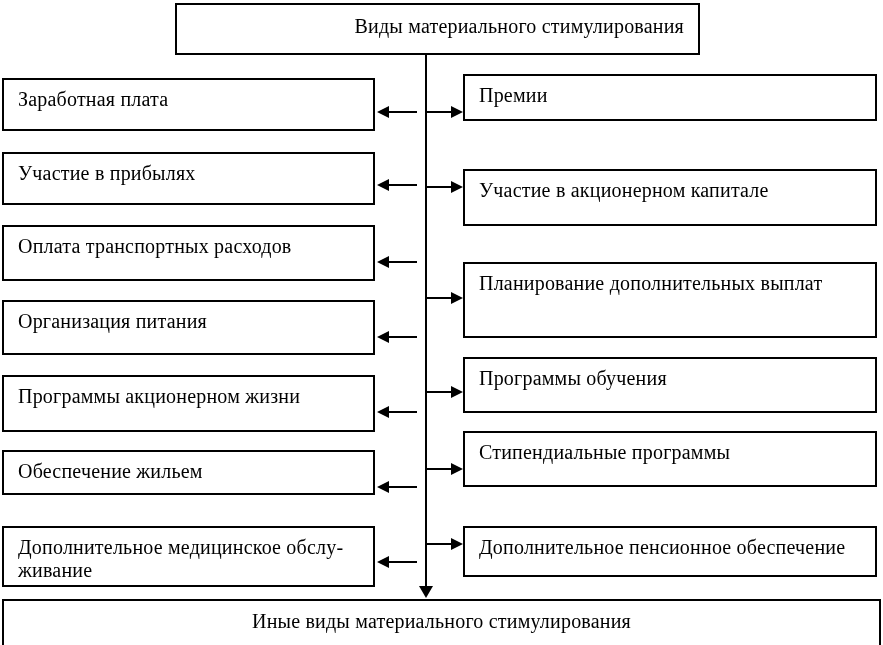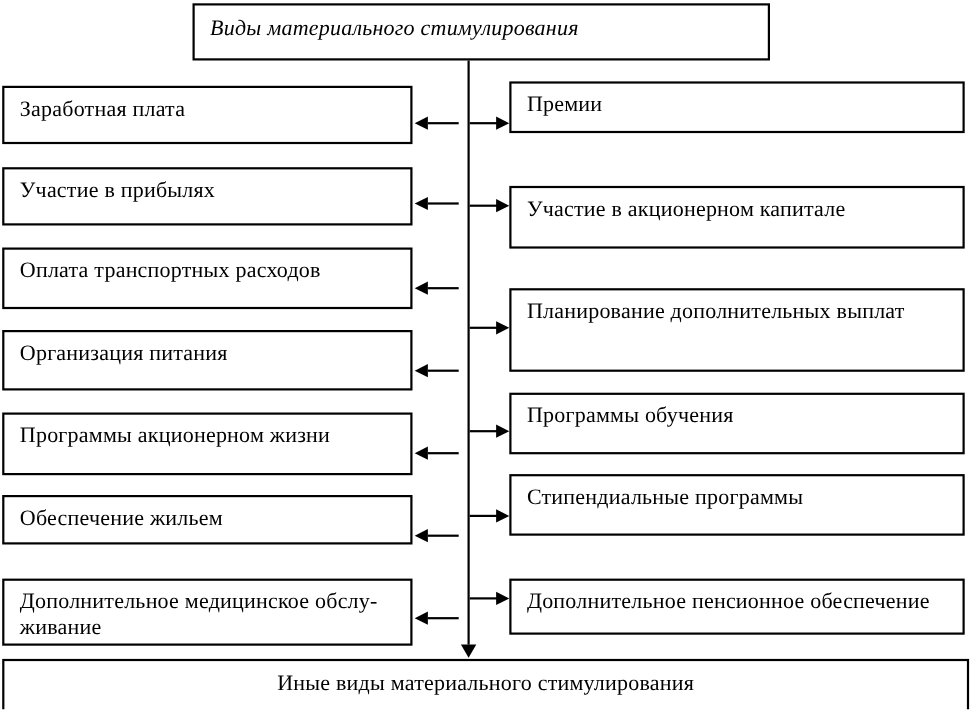--- a/index.html
+++ b/index.html
@@ -17,21 +17,21 @@
     border:2px solid #000;
     background:#fff;
     font-size:20px;
     line-height:23px;
     padding:8px 14px;
     letter-spacing:0.2px;
   }
   .box span{white-space:pre-line;}
   .left-box{left:2px;width:373px;}
   .right-box{left:463px;width:414px;}
-  .title-box{left:175px;top:3px;width:525px;height:52px;text-align:left;padding-top:10px;font-style:italic;}
+  .title-box{left:175px;top:3px;width:525px;height:52px;text-align:right;padding-top:10px;}
   .footer-box{left:2px;top:599px;width:879px;height:60px;text-align:center;padding-top:9px;}
   .vline{
     position:absolute;left:425px;top:55px;width:2px;height:531px;background:#000;
   }
   .down-head{
     position:absolute;left:419px;top:586px;width:0;height:0;
     border-left:7px solid transparent;border-right:7px solid transparent;
     border-top:12px solid #000;
   }
   .arrow{position:absolute;height:12px;}

